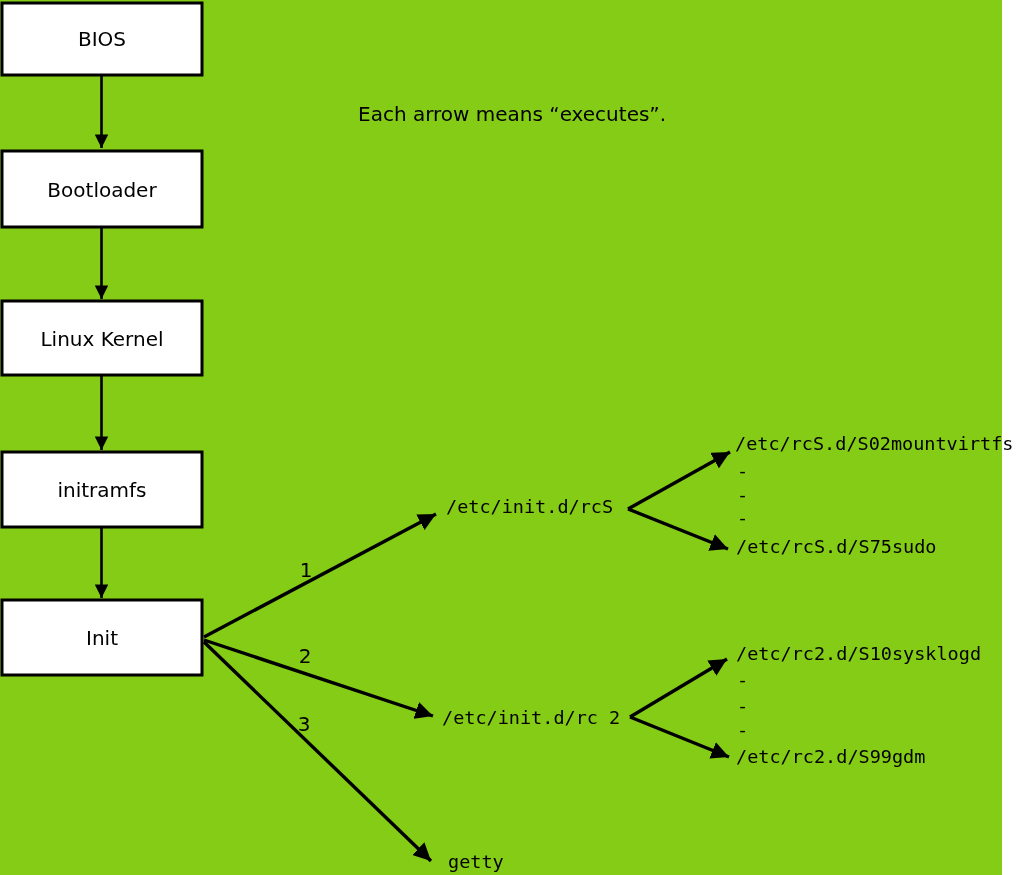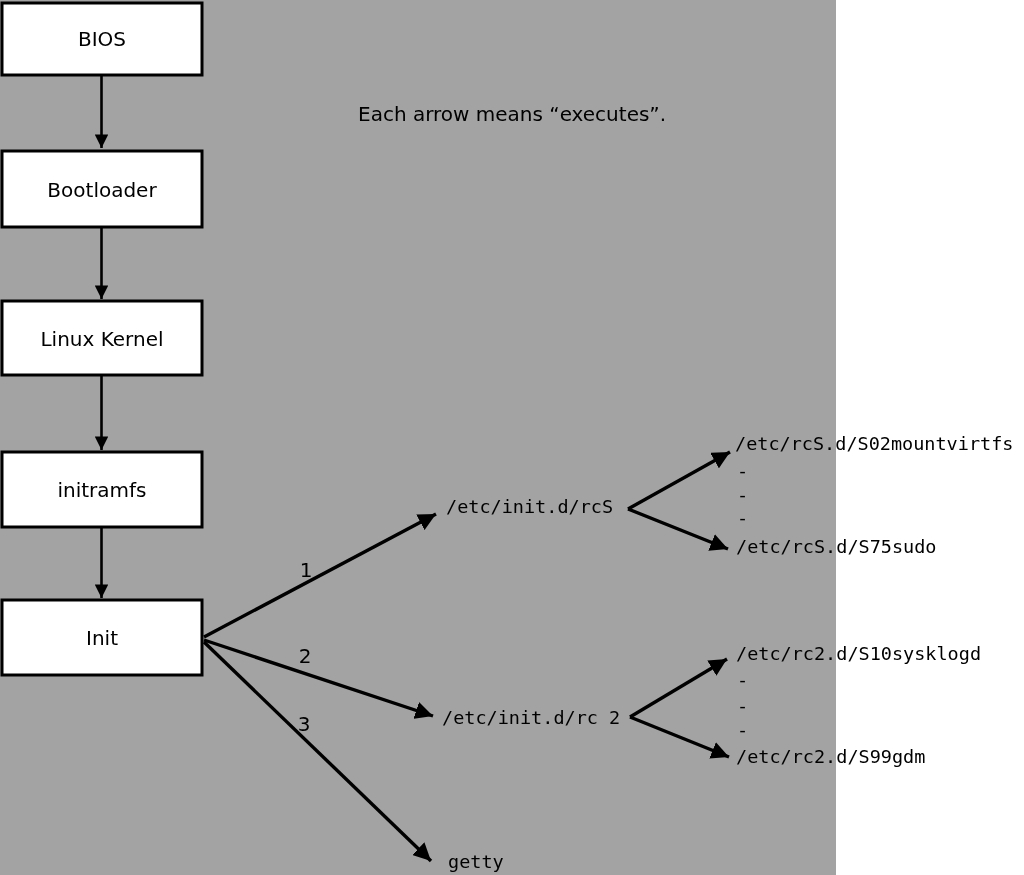--- a/index.html
+++ b/index.html
@@ -5,23 +5,23 @@
   html, body {
     margin: 0;
     padding: 0;
     background: #ffffff;
     width: 1024px;
     height: 875px;
     overflow: hidden;
   }
   .canvas {
     position: relative;
-    width: 836px;
+    width: 1002px;
     height: 875px;
-    background: #a3a3a3;
+    background: #84cc16;
     text-decoration: underline;
   }
   svg { display: block; }
   .box-rect {
     fill: #ffffff;
     stroke: #000000;
     stroke-width: 3;
   }
   .flow-line {
     stroke: #000000;

